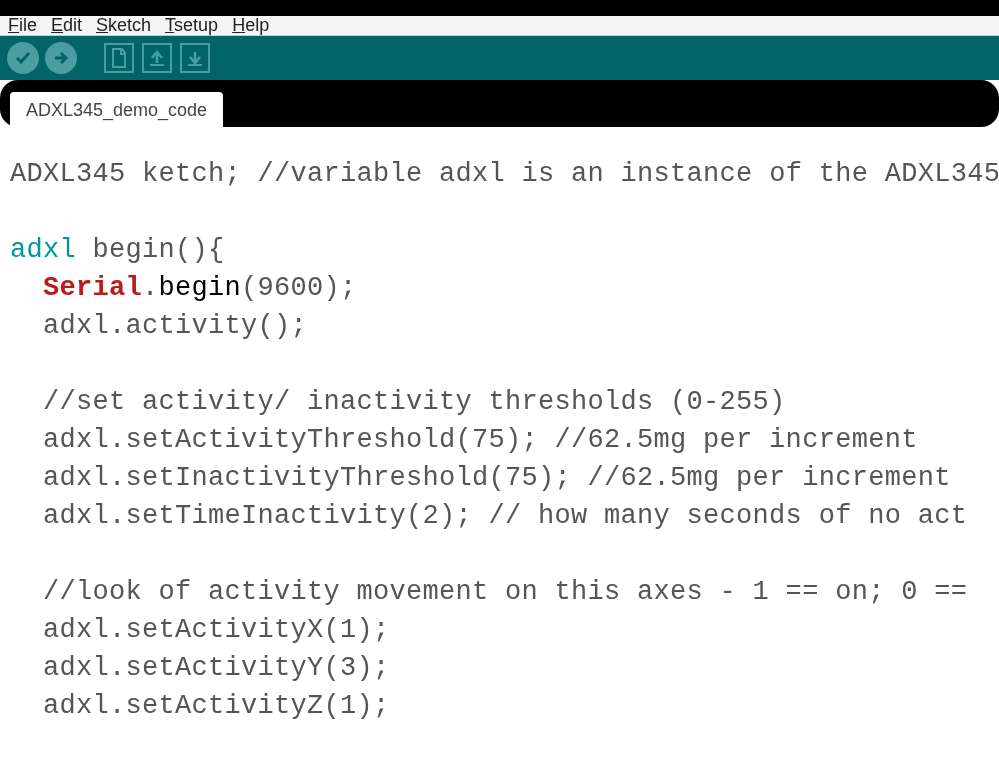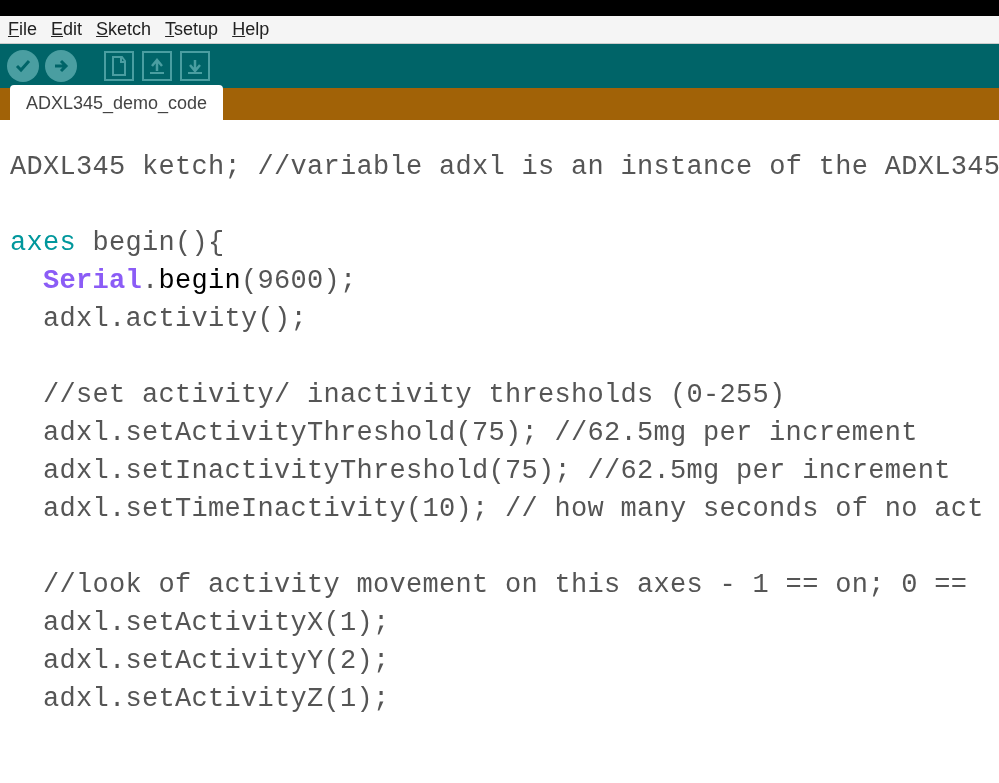--- a/index.html
+++ b/index.html
@@ -9,21 +9,21 @@
     font-family: Arial, Helvetica, sans-serif;
     background: #fff;
     width: 999px;
     overflow: hidden;
   }
   .topblack {
     height: 16px;
     background: #000;
   }
   .menubar {
-    height: 28px;
+    height: 20px;
     background: #f5f5f5;
     border-bottom: 1px solid #ccc;
     display: flex;
     align-items: center;
     padding-left: 8px;
     font-size: 18px;
     color: #222;
   }
   .menubar .menu-item {
     margin-right: 14px;
@@ -59,25 +59,26 @@
     width: 30px;
     height: 30px;
     border: 2px solid #4a9ea1;
     display: flex;
     align-items: center;
     justify-content: center;
     margin-left: 4px;
   }
   .tb-gap { width: 14px; }
   .tabstrip {
-    height: 32px;
-    background: #a16207;
+    height: 47px;
+    background: #000000;
     display: flex;
     align-items: flex-end;
     padding-left: 10px;
+    border-radius: 18px;
   }
   .tab {
     background: #fff;
     color: #444;
     font-size: 18px;
     padding: 8px 16px 6px 16px;
     border-top-left-radius: 4px;
     border-top-right-radius: 4px;
     margin-bottom: 0;
     cursor: pointer;
@@ -85,21 +86,21 @@
   .editor {
     padding: 28px 0 0 10px;
     font-family: Consolas, "Courier New", monospace;
     font-size: 27px;
     line-height: 38px;
     color: #555;
     white-space: pre;
     letter-spacing: 0.3px;
   }
   .kw { color: #00979C; }
-  .obj { color: #8b5cf6; font-weight: bold; }
+  .obj { color: #b91c1c; font-weight: bold; }
   .fn { color: #000000; }
   svg { display: block; }
 </style>
 </head>
 <body>
 
 <div class="topblack"></div>
 
 <div class="menubar">
   <span class="menu-item"><span class="ul">F</span><span>ile</span></span>
@@ -150,25 +151,25 @@
     </div>
   </div>
 </div>
 
 <div class="tabstrip">
   <div class="tab">ADXL345_demo_code</div>
 </div>
 
 <div class="editor"><span><span>ADXL345 ketch; </span><span>//variable adxl is an instance of the ADXL345</span></span>
 <span></span>
-<span><span class="kw">axes</span><span> begin(){</span></span>
+<span><span class="kw">adxl</span><span> begin(){</span></span>
 <span><span>  </span><span class="obj">Serial</span><span>.</span><span class="fn">begin</span><span>(9600);</span></span>
 <span>  adxl.activity();</span>
 <span></span>
 <span>  //set activity/ inactivity thresholds (0-255)</span>
 <span>  adxl.setActivityThreshold(75); //62.5mg per increment</span>
 <span>  adxl.setInactivityThreshold(75); //62.5mg per increment</span>
-<span>  adxl.setTimeInactivity(10); // how many seconds of no act</span>
+<span>  adxl.setTimeInactivity(2); // how many seconds of no act</span>
 <span></span>
 <span>  //look of activity movement on this axes - 1 == on; 0 ==</span>
 <span>  adxl.setActivityX(1);</span>
-<span>  adxl.setActivityY(2);</span>
+<span>  adxl.setActivityY(3);</span>
 <span>  adxl.setActivityZ(1);</span></div>
 
 </body></html>

